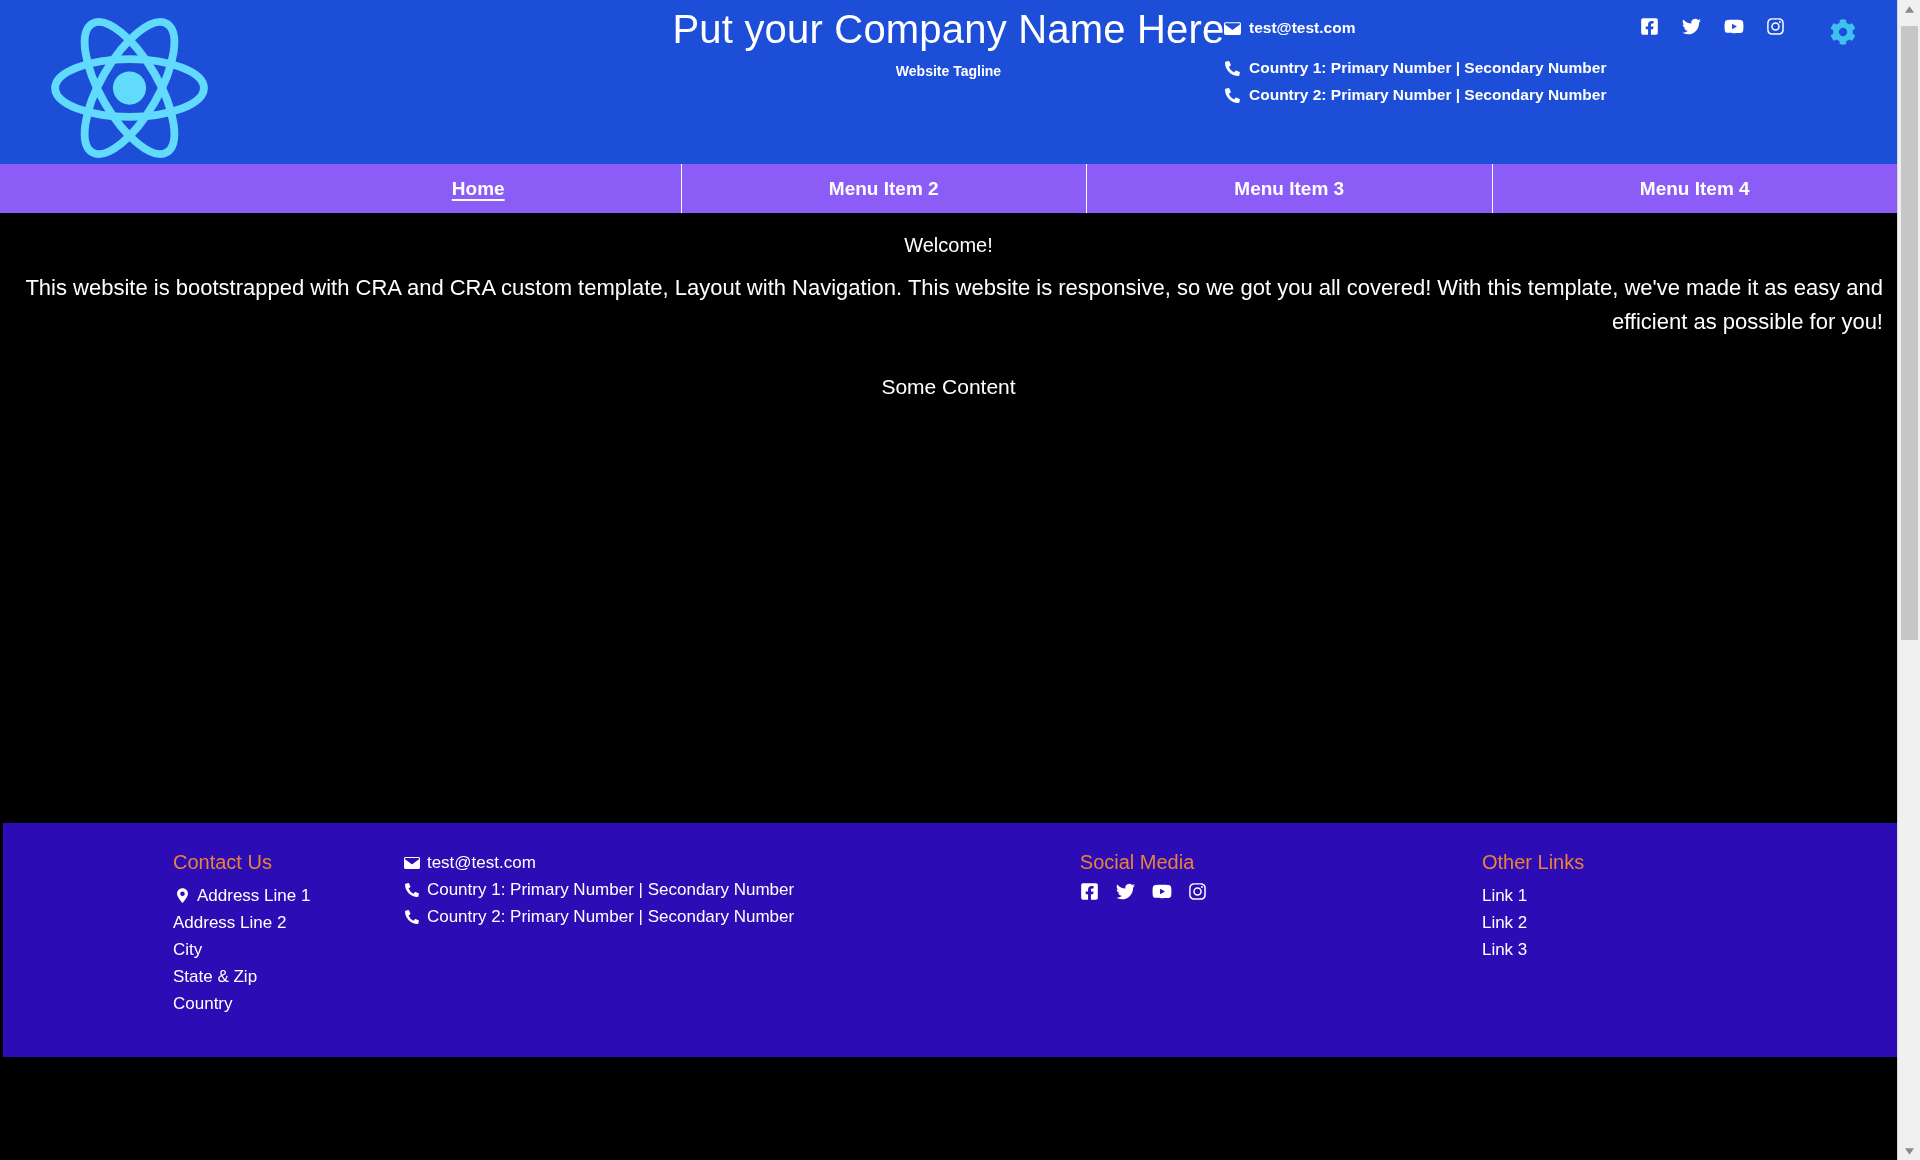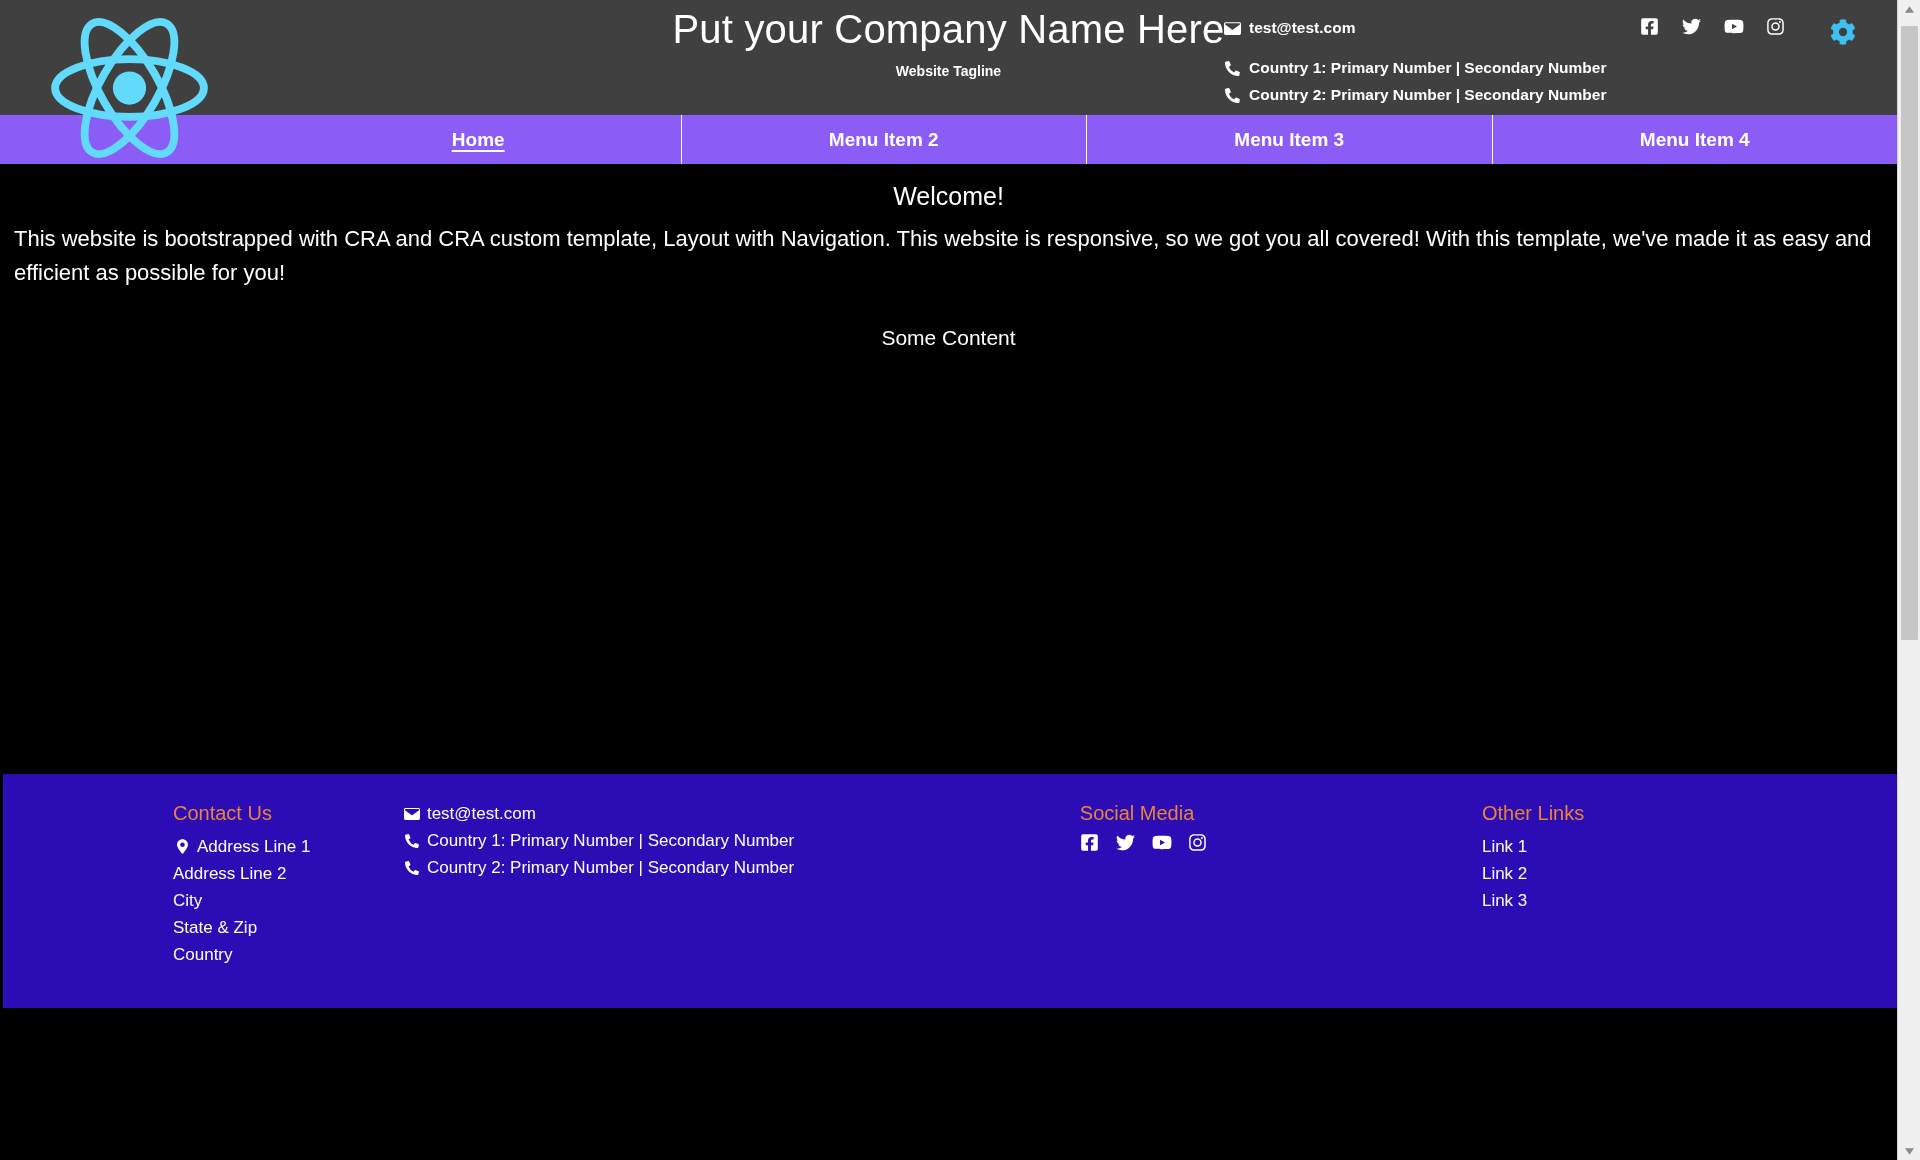--- a/index.html
+++ b/index.html
@@ -30,22 +30,22 @@
     top: 0;
     width: 1897px;
     height: 1160px;
     background: #000000;
     overflow: hidden;
   }
 
   
   .site-header {
     position: relative;
-    height: 115px;
-    background: #404040;
+    height: 164px;
+    background: #1d4ed8;
     box-sizing: border-box;
   }
 
   .logo-wrap {
     position: absolute;
     left: 42px;
     top: 8px;
     width: 175px;
     height: 160px;
     z-index: 5;
@@ -157,27 +157,27 @@
   
   .main-content {
     background: #000000;
     color: #ffffff;
     padding: 18px 14px 0 14px;
     min-height: 610px;
     box-sizing: border-box;
   }
   .welcome-title {
     text-align: center;
-    font-size: 25px;
+    font-size: 20px;
     font-weight: 400;
     margin: 0;
     line-height: 28px;
   }
   .welcome-paragraph {
-    text-align: left;
+    text-align: right;
     font-size: 22px;
     font-weight: 400;
     line-height: 34px;
     margin: 12px auto 0 auto;
     max-width: 1880px;
   }
   .some-content {
     text-align: center;
     font-size: 21px;
     font-weight: 400;

